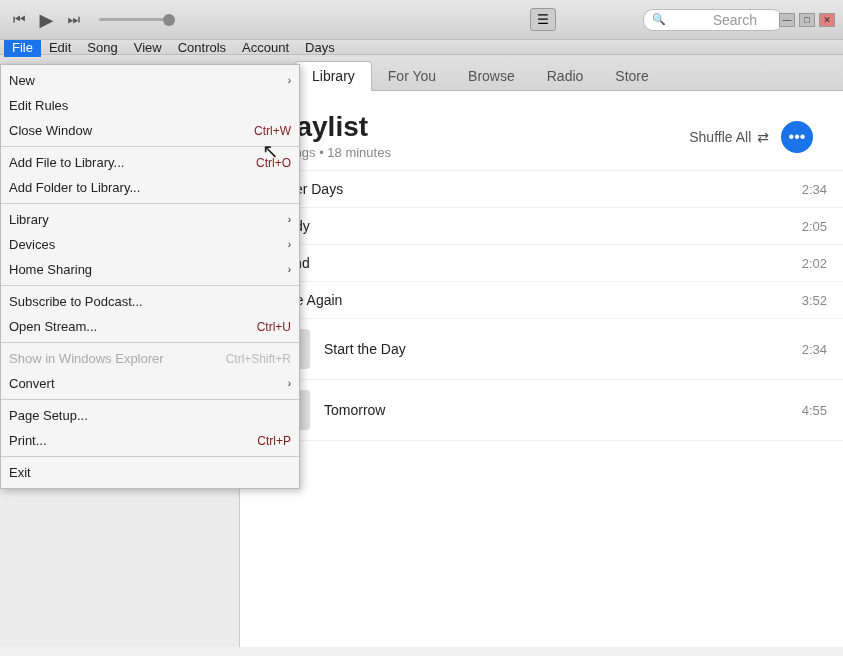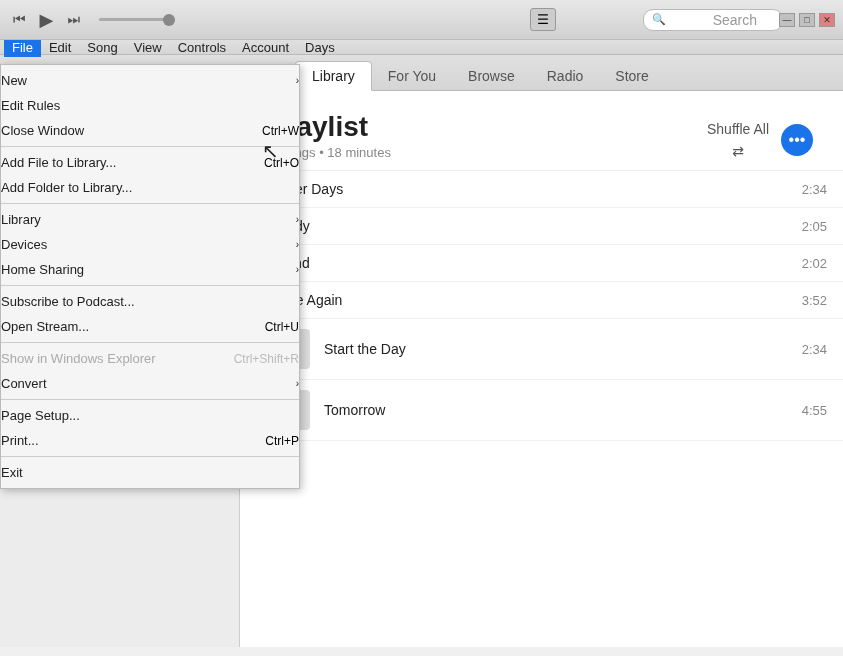--- a/index.html
+++ b/index.html
@@ -143,21 +143,21 @@
       left: 0;
       top: 64px;
       background: #f5f5f5;
       border: 1px solid #bbb;
       box-shadow: 2px 2px 8px rgba(0,0,0,0.25);
       z-index: 1000;
       width: 300px;
       padding: 3px 0;
     }
     .dropdown-item {
-      padding: 5px 0;
+      padding: 5px 8px;
       cursor: pointer;
       display: flex;
       align-items: center;
       justify-content: space-between;
       color: #222;
       font-size: 13px;
     }
     .dropdown-item.disabled {
       color: #aaa;
       cursor: default;
@@ -165,21 +165,21 @@
     .dropdown-item.highlighted {
       background: #1a73e8;
       color: white;
       border: 2px solid #cc0000;
     }
     .dropdown-separator {
       border-top: 1px solid #ccc;
       margin: 3px 0;
     }
     .shortcut {
-      color: #000000;
+      color: #7f1d1d;
       font-size: 12px;
     }
     .arrow-right {
       font-size: 10px;
     }
 
     
     .nav-tabs {
       background: linear-gradient(to bottom, #e0e0e0, #d5d5d5);
       height: 36px;
@@ -251,21 +251,20 @@
     }
     .shuffle-btn {
       display: flex;
       align-items: center;
       gap: 6px;
       color: #555;
       font-size: 14px;
       cursor: pointer;
       background: none;
       border: none;
-      flex-direction: column;
     }
     .more-btn {
       width: 32px;
       height: 32px;
       background: #1a73e8;
       border-radius: 50%;
       display: flex;
       align-items: center;
       justify-content: center;
       color: white;

